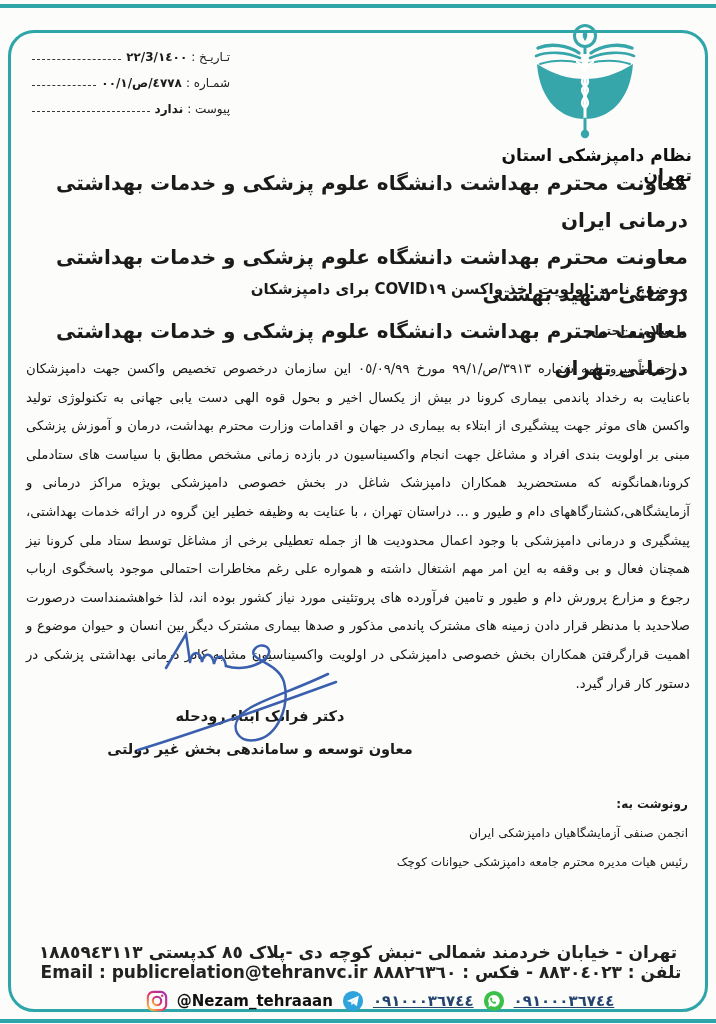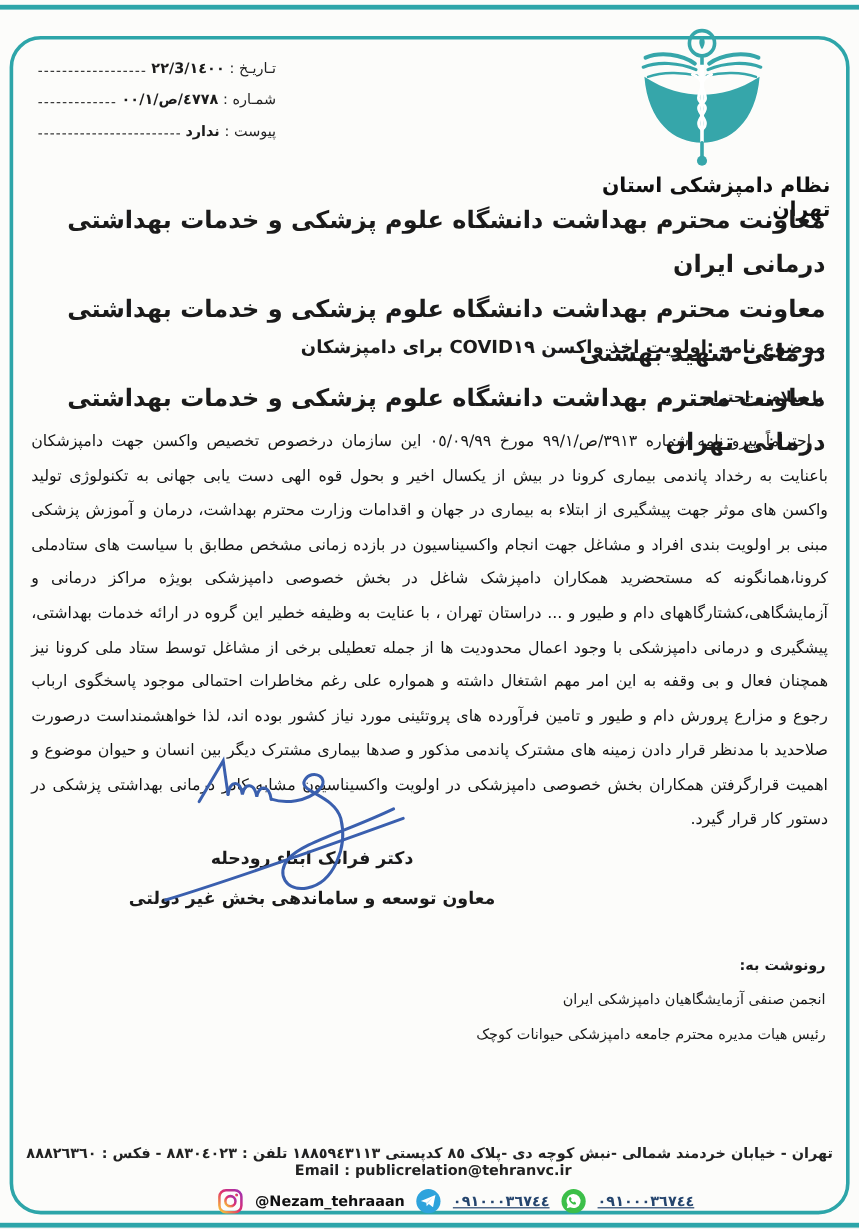--- a/index.html
+++ b/index.html
@@ -43,24 +43,24 @@
   .signature-svg{position:absolute;left:128px;top:622px;z-index:3;}
   .signer{position:absolute;left:85px;top:700px;width:350px;z-index:2;
           direction:rtl;text-align:center;font-weight:bold;font-size:14.5px;line-height:33px;}
 
   
   .cc{position:absolute;right:28px;top:790px;direction:rtl;text-align:right;font-size:12px;line-height:29px;}
   .cc-label{font-weight:bold;}
 
   
   .footer-line{position:absolute;bottom:42px;left:16px;right:16px;direction:rtl;text-align:center;
-               font-size:12px;font-weight:bold;color:#222;}
+               font-size:17px;font-weight:bold;color:#222;}
   .footer-email{direction:ltr;unicode-bidi:embed;margin-left:6px;font-weight:bold;}
   .social{position:absolute;bottom:12px;left:0;right:0;display:flex;justify-content:center;
-          align-items:center;gap:9px;font-size:12px;font-weight:bold;padding-left:44px;}
+          align-items:center;gap:9px;font-size:15px;font-weight:bold;padding-left:44px;}
   .social .num{color:#25456e;direction:ltr;unicode-bidi:embed;text-decoration:underline;}
   .social .handle{color:#111;}
   .icon{display:inline-flex;width:22px;height:22px;}
 </style>
 </head>
 <body>
 
 <div class="page">
 
   <div class="top-rule"></div>

